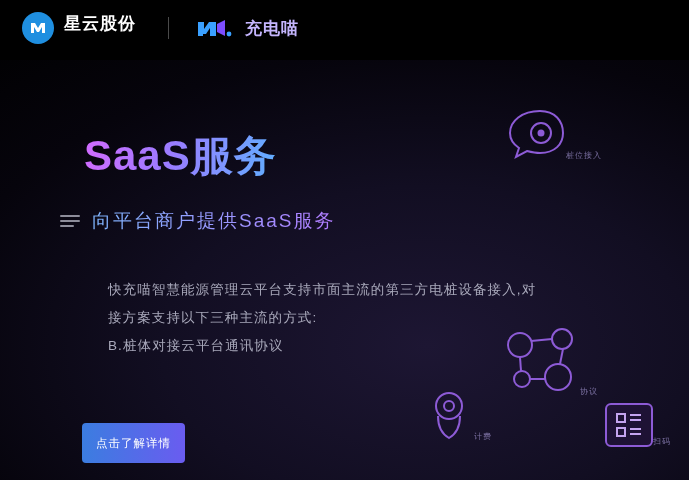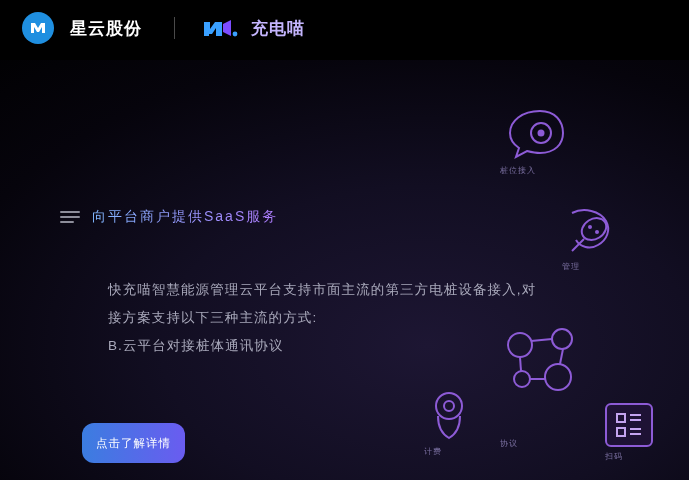--- a/index.html
+++ b/index.html
@@ -23,21 +23,21 @@
   }
 
   
   .header {
     position: absolute; left: 0; top: 0; width: 689px; height: 56px;
     background: #000000;
     z-index: 5;
     display: flex; align-items: center;
   }
   .brand-left {
-    display: flex; align-items: center; margin-left: 22px; gap: 6px;
+    display: flex; align-items: flex-start; margin-left: 22px;
   }
   .brand-mark {
     width: 32px; height: 32px; border-radius: 50%;
     background: #1f8fe0;
     display: flex; align-items: center; justify-content: center;
     position: relative;
   }
   .brand-mark svg { display: block; }
   .brand-name {
     margin-left: 10px;
@@ -81,21 +81,21 @@
   .hamburger {
     width: 20px; height: 12px;
     display: flex; flex-direction: column; justify-content: space-between;
     margin-right: 12px;
   }
   .hamburger i { display: block; height: 2px; background: #8d8d9a; border-radius: 1px; }
   .hamburger i:nth-child(1) { width: 20px; }
   .hamburger i:nth-child(2) { width: 20px; }
   .hamburger i:nth-child(3) { width: 14px; }
   .hero-sub {
-    font-size: 14px;
+    font-size: 19px;
     letter-spacing: 2px;
     background: linear-gradient(90deg, #7fb6ff 0%, #b07cff 100%);
     -webkit-background-clip: text;
     background-clip: text;
     color: transparent;
     white-space: nowrap;
   }
 
   .body-copy {
     position: absolute; left: 84px; top: 276px;
@@ -105,47 +105,47 @@
     line-height: 28px;
     letter-spacing: 1.1px;
   }
   .body-copy p { white-space: nowrap; margin-left: 24px; }
 
   .cta {
     position: absolute; left: 82px; top: 423px;
     height: 40px;
     padding: 12px 14px;
     border: none;
-    border-radius: 12px;
+    border-radius: 4px;
     background: linear-gradient(90deg, #3b7de0 0%, #6a5cf0 100%);
     color: #ffffff;
     font-size: 11.5px;
     letter-spacing: 1px;
     font-family: "Liberation Sans", sans-serif;
     cursor: pointer;
     display: flex; align-items: center; justify-content: center;
   }
 
   
   .node {
     position: absolute;
-    display: flex; flex-direction: column; align-items: flex-start;
+    display: flex; flex-direction: row; align-items: flex-end;
   }
   .node .node-label {
     margin-top: 4px;
     font-size: 8px;
     color: #7a6fa0;
     letter-spacing: 1px;
     white-space: nowrap;
   }
   .node svg { display: block; }
 
   #node-chat  { left: 500px; top: 105px; }
   #node-plug  { left: 562px; top: 205px; }
-  #node-cloud { left: 500px; top: 325px; gap: 37px; }
+  #node-cloud { left: 500px; top: 325px; }
   #node-coin  { left: 424px; top: 390px; }
   #node-scan  { left: 605px; top: 403px; }
 
   .scan-box {
     width: 48px; height: 44px;
     border: 2px solid #8d5bd6;
     border-radius: 6px;
     background: rgba(60,30,100,0.28);
     display: flex; align-items: center; justify-content: center;
   }
@@ -173,61 +173,50 @@
         <svg class="cm-logo" width="42" height="26" viewBox="0 0 42 26" aria-hidden="true">
           <path d="M3 21 L3 7 L9 7 L9 14 L14 7 L21 7 L21 21 L15 21 L15 13 L11 19 L8 19 L8 21 Z" fill="#3aa0ff"></path>
           <path d="M22 9 L30 5 L30 21 L22 17 Z" fill="#7d4dff"></path>
           <circle cx="34" cy="19" r="2.4" fill="#3aa0ff"></circle>
         </svg>
       </span>
       <span class="cm-name">充电喵</span>
     </div>
   </div>
 
+  <h1 class="hero-title">SaaS服务</h1>
 
   <div class="hero-sub-row">
     <span class="hamburger">
       <i></i>
         <i></i>
         <i></i>
     </span>
     <span class="hero-sub">向平台商户提供SaaS服务</span>
   </div>
 
   <div class="body-copy">
     <p>快充喵智慧能源管理云平台支持市面主流的第三方电桩设备接入,对</p>
     <p>接方案支持以下三种主流的方式:</p>
-    <p>B.云平台对接桩体通讯协议</p>
+    <p>B.桩体对接云平台通讯协议</p>
   </div>
 
   <button class="cta">点击了解详情</button>
 
   <div class="node" id="node-chat">
     <span>
       <svg width="66" height="56" viewBox="0 0 66 56" aria-hidden="true">
         <path d="M40 6 C22 6 10 16 10 28 C10 34 13 39 19 43 L16 52 L27 46 C31 47 35 48 40 48 C55 48 63 39 63 28 C63 16 55 6 40 6 Z" fill="none" stroke="#8d5bd6" stroke-width="2"></path>
         <circle cx="41" cy="28" r="10" fill="none" stroke="#8d5bd6" stroke-width="2"></circle>
         <circle cx="41" cy="28" r="3.5" fill="#8d5bd6"></circle>
       </svg>
     </span>
     <span class="node-label">桩位接入</span>
   </div>
 
-  <div class="node" id="node-plug">
-    <span>
-      <svg width="56" height="52" viewBox="0 0 56 52" aria-hidden="true">
-        <path d="M10 8 C22 2 38 6 44 16 C49 25 45 35 36 40 C28 45 18 42 14 35" fill="none" stroke="#8d5bd6" stroke-width="2"></path>
-        <ellipse cx="32" cy="24" rx="13" ry="10" transform="rotate(-32 32 24)" fill="none" stroke="#8d5bd6" stroke-width="2"></ellipse>
-        <circle cx="28" cy="22" r="2" fill="#8d5bd6"></circle>
-        <circle cx="35" cy="27" r="2" fill="#8d5bd6"></circle>
-        <path d="M22 34 L10 46" stroke="#8d5bd6" stroke-width="2" fill="none"></path>
-      </svg>
-    </span>
-    <span class="node-label">管理</span>
-  </div>
 
   <div class="node" id="node-cloud">
     <span>
       <svg width="80" height="72" viewBox="0 0 80 72" aria-hidden="true">
         <circle cx="20" cy="20" r="12" fill="none" stroke="#8d5bd6" stroke-width="2"></circle>
         <circle cx="62" cy="14" r="10" fill="none" stroke="#8d5bd6" stroke-width="2"></circle>
         <circle cx="58" cy="52" r="13" fill="none" stroke="#8d5bd6" stroke-width="2"></circle>
         <circle cx="22" cy="54" r="8" fill="none" stroke="#8d5bd6" stroke-width="2"></circle>
         <path d="M31 16 L52 14" stroke="#8d5bd6" stroke-width="2" fill="none"></path>
         <path d="M63 24 L60 39" stroke="#8d5bd6" stroke-width="2" fill="none"></path>

